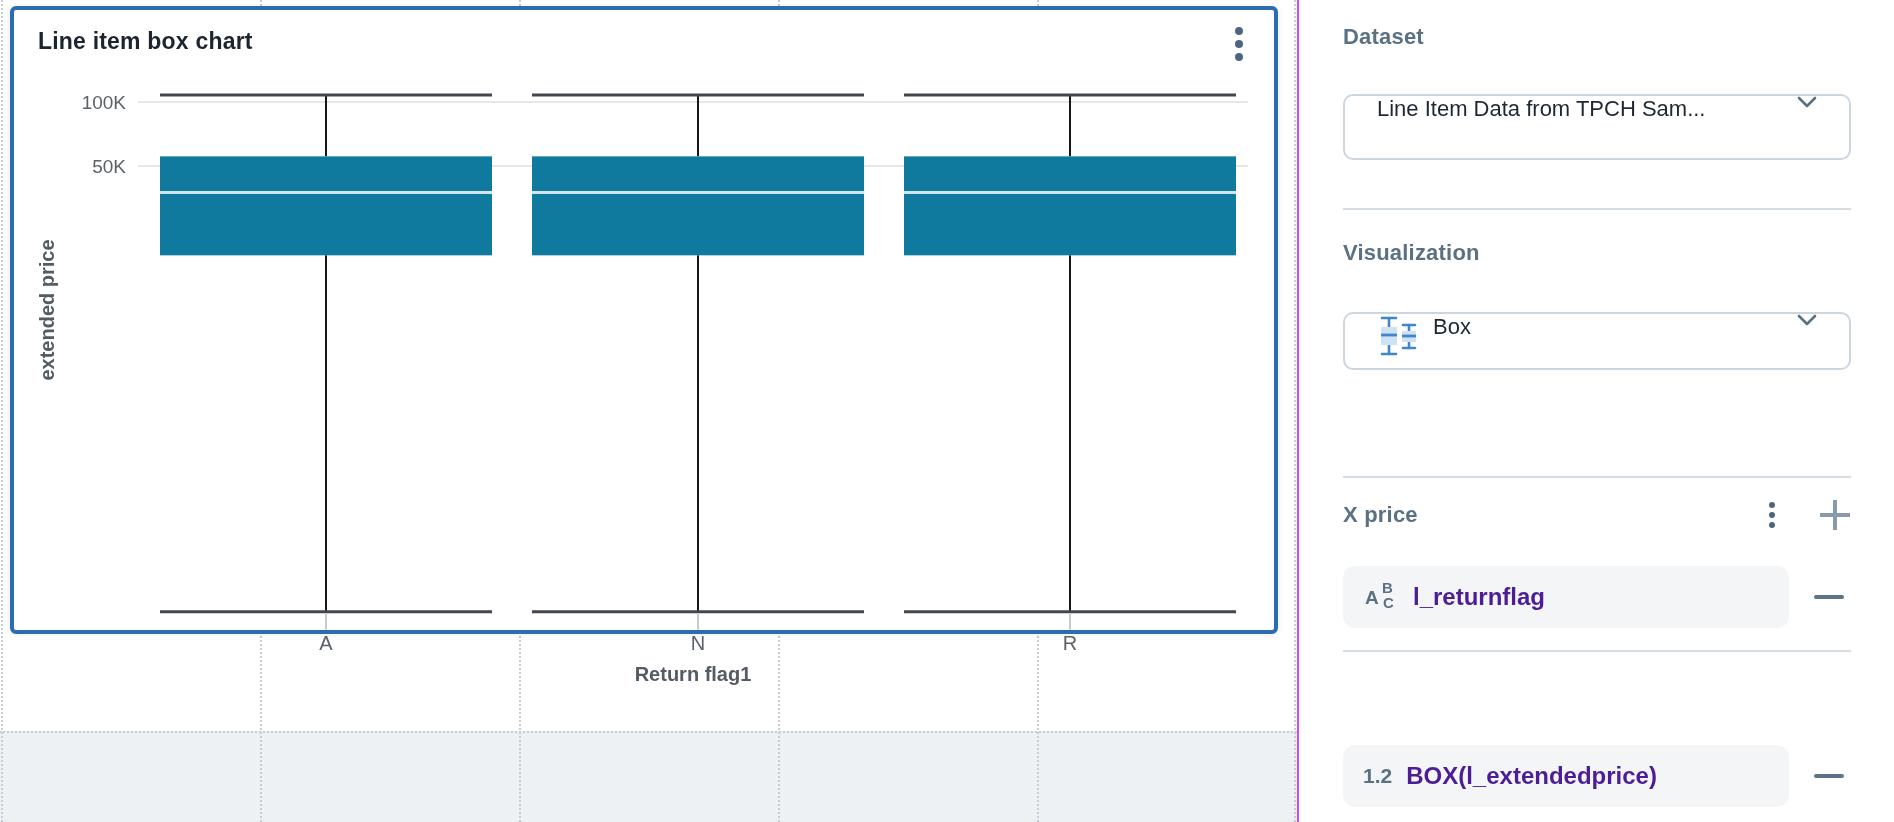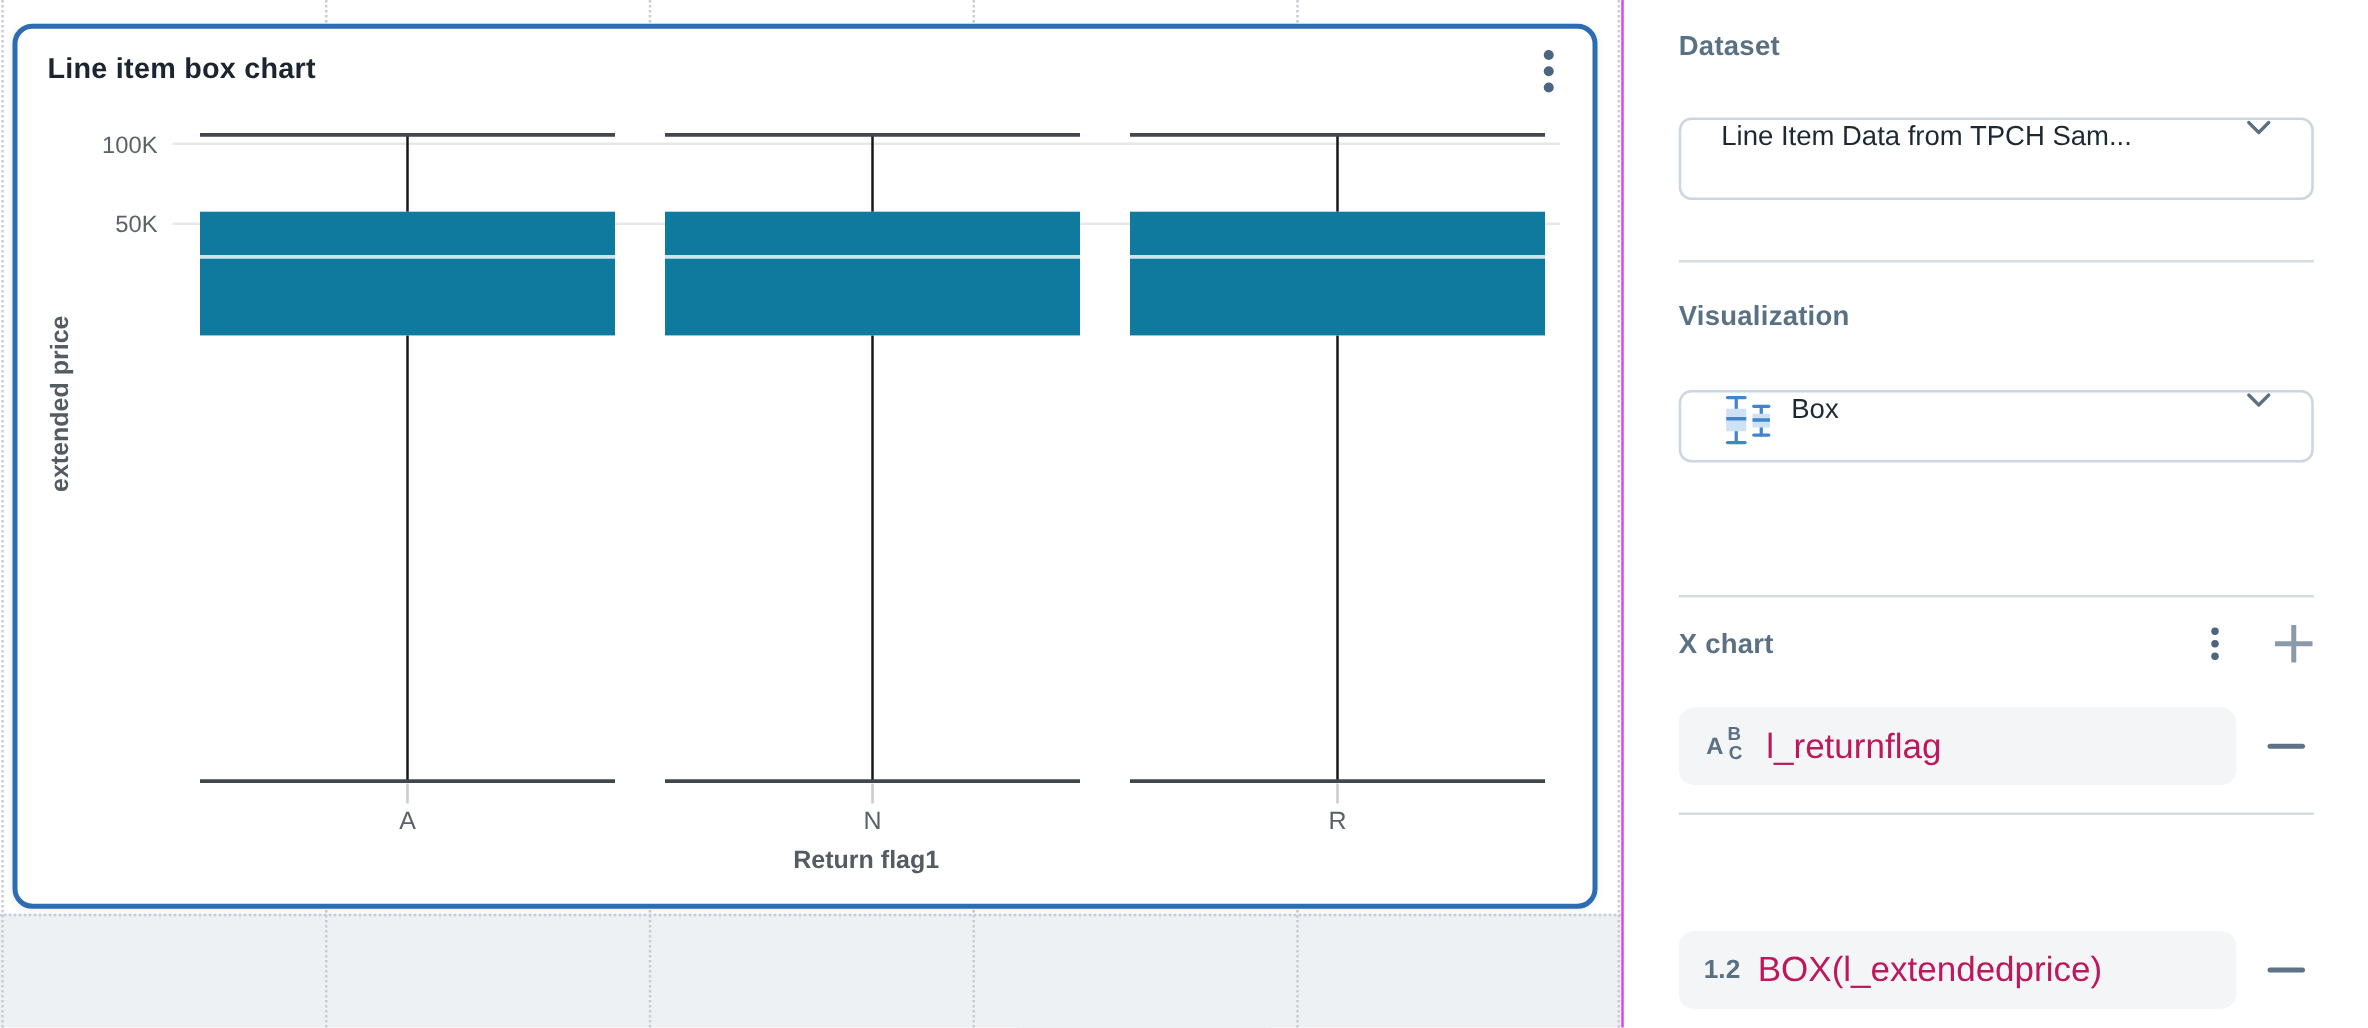--- a/index.html
+++ b/index.html
@@ -20,26 +20,25 @@
   .grid-vline {
     position: absolute; top: 0; height: 822px; width: 0;
     border-left: 2px dotted #c7cdd7;
   }
   .grid-hline {
     position: absolute; left: 0; top: 731px; width: 1297px; height: 0;
     border-top: 2px dotted #c7cdd7;
   }
   
   .card {
-    position: absolute; left: 10px; top: 6px; width: 1268px; height: 708px;
+    position: absolute; left: 10px; top: 6px; width: 1268px; height: 628px;
     background: #ffffff;
     border: 4px solid var(--card-border, #2d6cb2);
-    border-radius: 16px;
+    border-radius: 6px;
     box-shadow: 0 1px 6px rgba(40,70,110,0.10);
-    margin-top: 13px;
   }
   .card-title {
     position: absolute; left: 24px; top: 18px;
     font-size: 23px; font-weight: bold; color: #1c2430; letter-spacing: 0.2px;
   }
   .card-kebab {
     position: absolute; right: 22px; top: 14px; width: 26px; height: 40px;
     display: flex; flex-direction: column; align-items: center; justify-content: center; gap: 5px;
     cursor: pointer;
   }
@@ -85,21 +84,21 @@
   .plus-btn { width: 32px; height: 32px; position: relative; cursor: pointer; }
   .plus-btn::before, .plus-btn::after { content: ""; position: absolute; background: #8b9aab; }
   .plus-btn::before { left: 1px; top: 14px; width: 30px; height: 4px; }
   .plus-btn::after { left: 14px; top: 1px; width: 4px; height: 30px; }
   
   .pill {
     position: absolute; left: 0; width: 446px; height: 62px;
     background: #f4f5f7; border-radius: 12px;
     display: flex; align-items: center; padding: 0 20px; cursor: pointer;
   }
-  .pill-label { font-size: 28px; font-weight: normal; color: #be185d; white-space: nowrap; }
+  .pill-label { font-size: 24px; font-weight: bold; color: #4c1d95; white-space: nowrap; }
   .abc-icon { position: relative; width: 40px; height: 36px; flex: 0 0 auto; margin-right: 10px; color: #5a7184; }
   .abc-icon .a { position: absolute; left: 2px; top: 8px; font-size: 19px; font-weight: bold; }
   .abc-icon .b { position: absolute; left: 19px; top: 0px; font-size: 15px; font-weight: bold; }
   .abc-icon .c { position: absolute; left: 20px; top: 15px; font-size: 15px; font-weight: bold; }
   .num-icon { font-size: 21px; font-weight: bold; color: #5a7184; margin-right: 14px; flex: 0 0 auto; }
   .minus-btn {
     position: absolute; left: 466px; width: 40px; height: 40px;
     display: flex; align-items: center; justify-content: center; cursor: pointer;
   }
   .minus-btn i { width: 30px; height: 4px; background: #5f7386; border-radius: 2px; display: block; }
@@ -195,21 +194,21 @@
       <span class="dd-label">Box</span>
       <svg class="chevron" width="20" height="12" viewBox="0 0 20 12">
         <polyline points="2,2 10,10 18,2" fill="none" stroke="#5a7184" stroke-width="2.6" stroke-linecap="round" stroke-linejoin="round"></polyline>
       </svg>
     </div>
 
 
     <div class="sb-divider" style="top:476px"></div>
 
     <div class="axis-header" style="top:498px">
-      <span class="sb-heading" style="position:static">X chart</span>
+      <span class="sb-heading" style="position:static">X price</span>
       <span class="spacer"></span>
       <div class="mini-kebab">
           <i></i>
           <i></i>
           <i></i>
         </div>
       <div class="plus-btn"></div>
     </div>
 
     <div style="position:absolute;top:566px;left:0;width:508px;height:62px">

